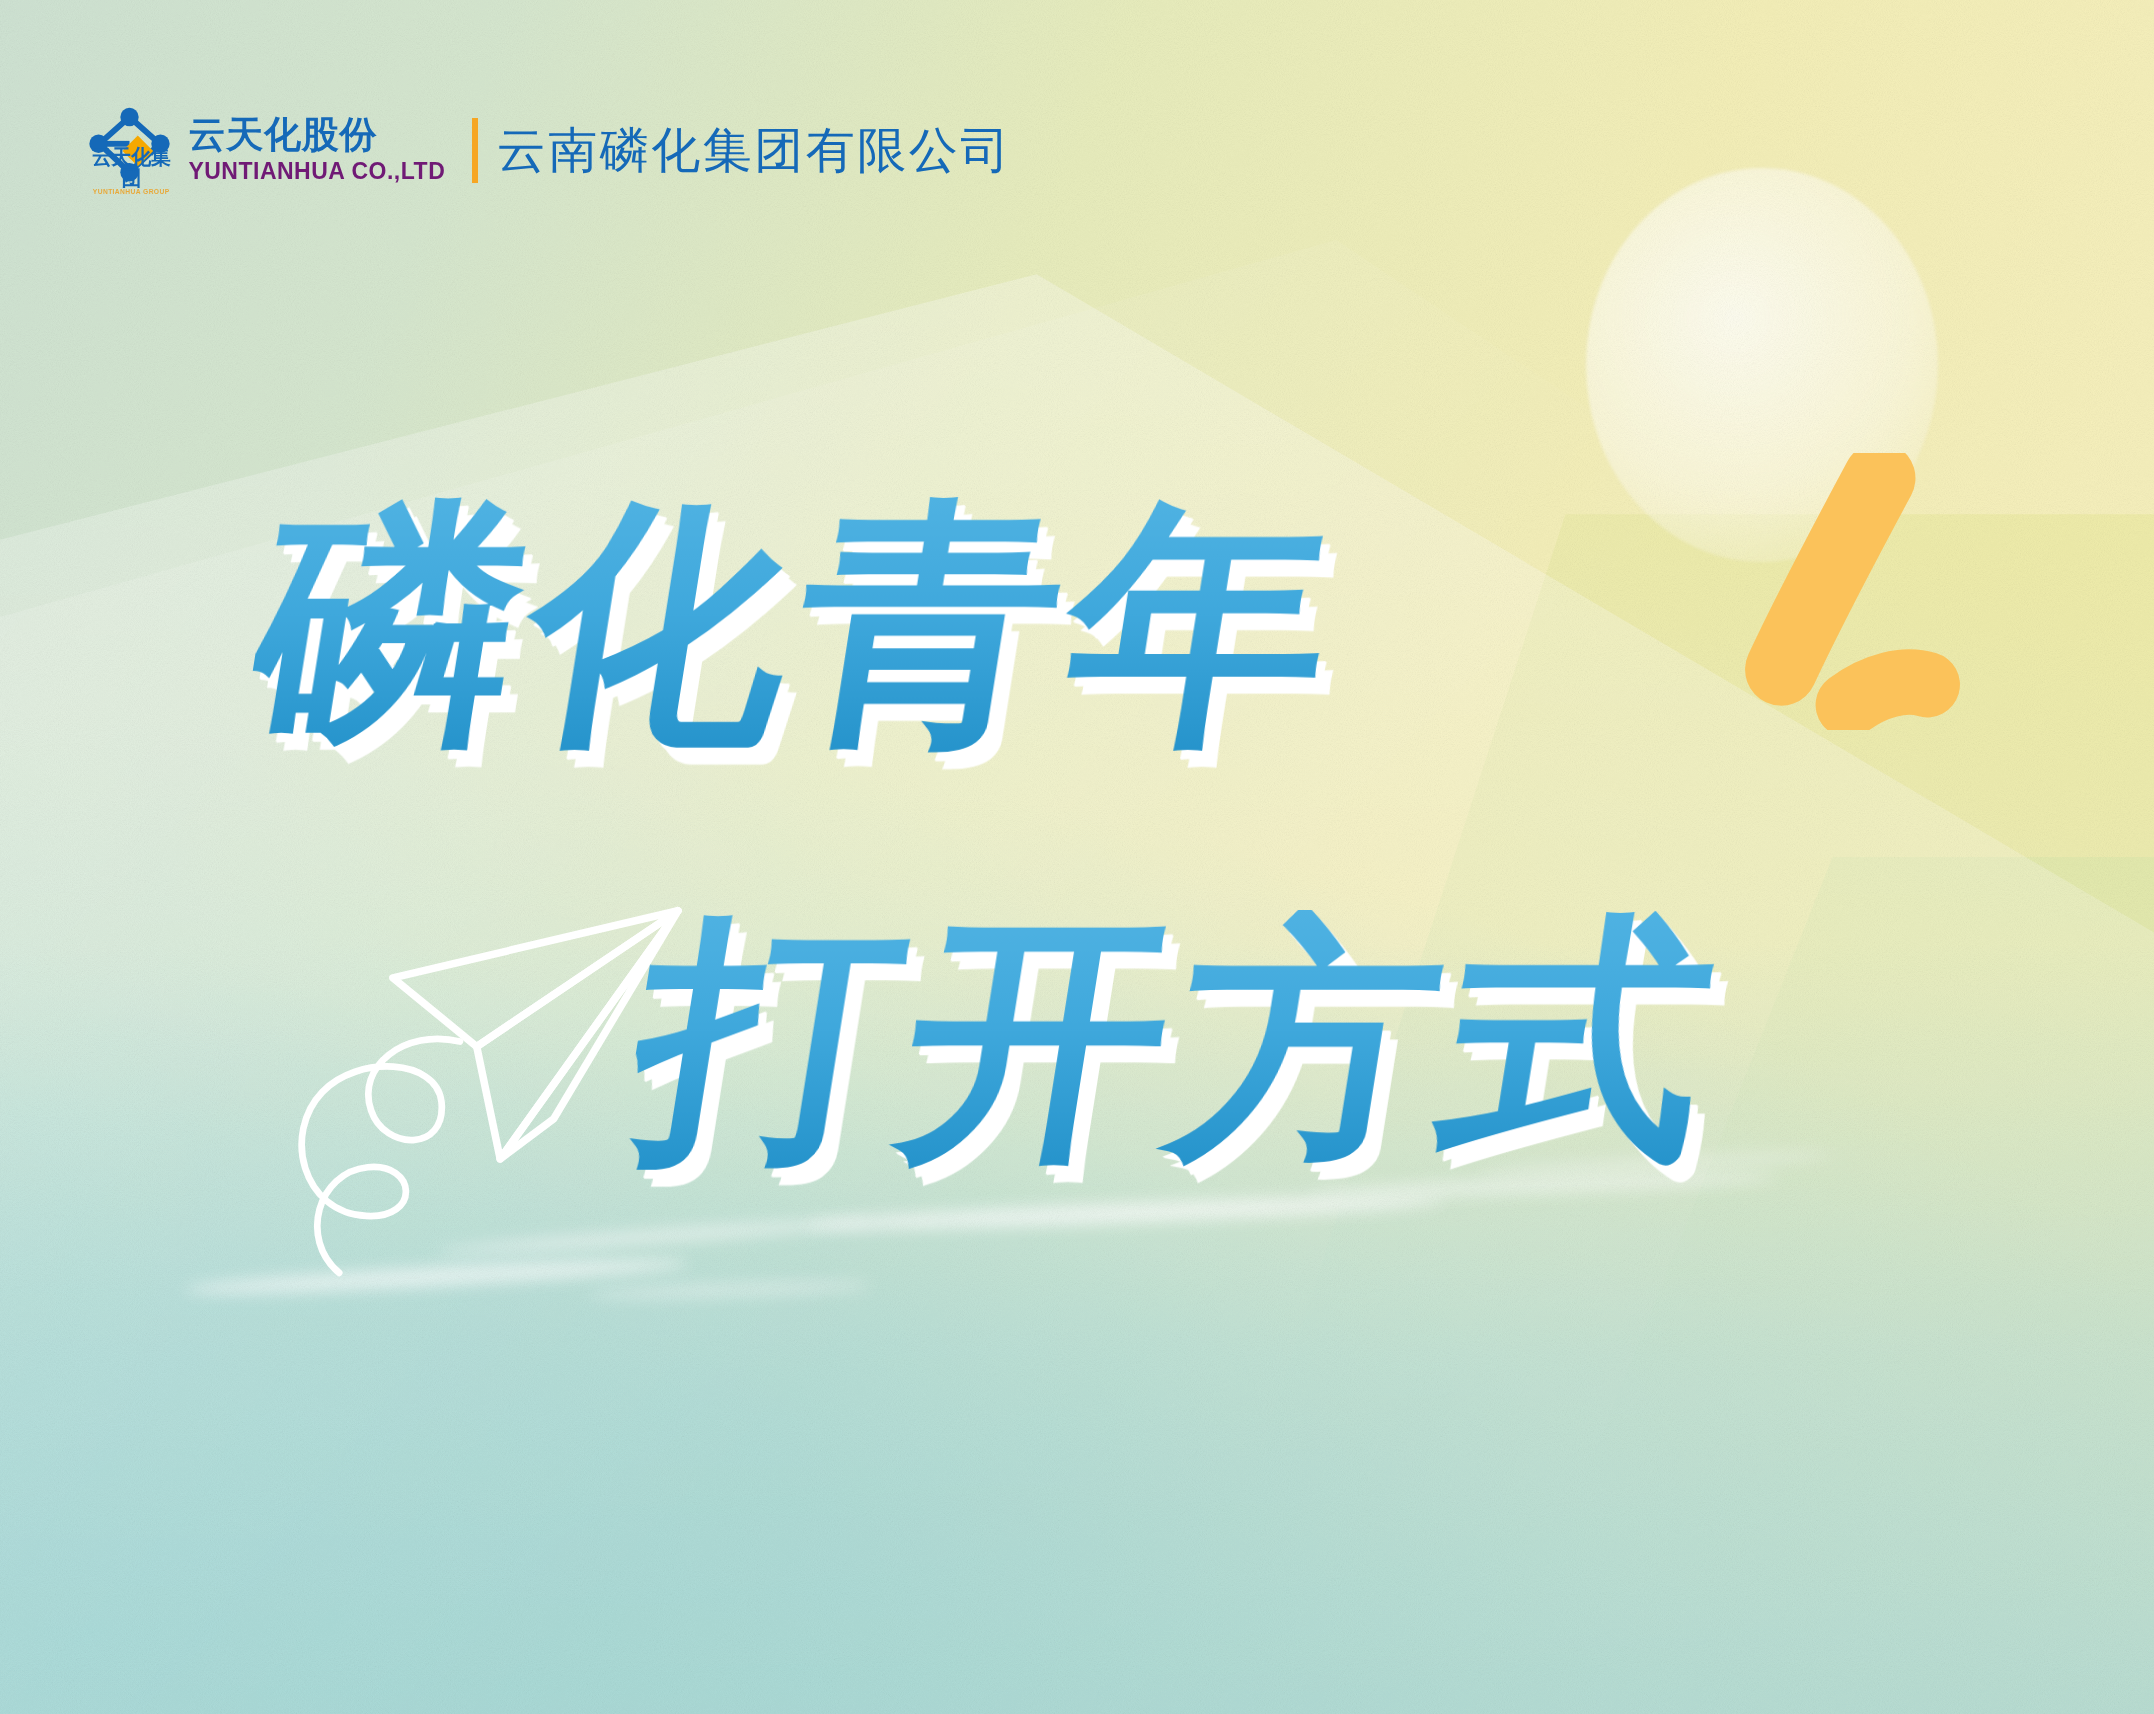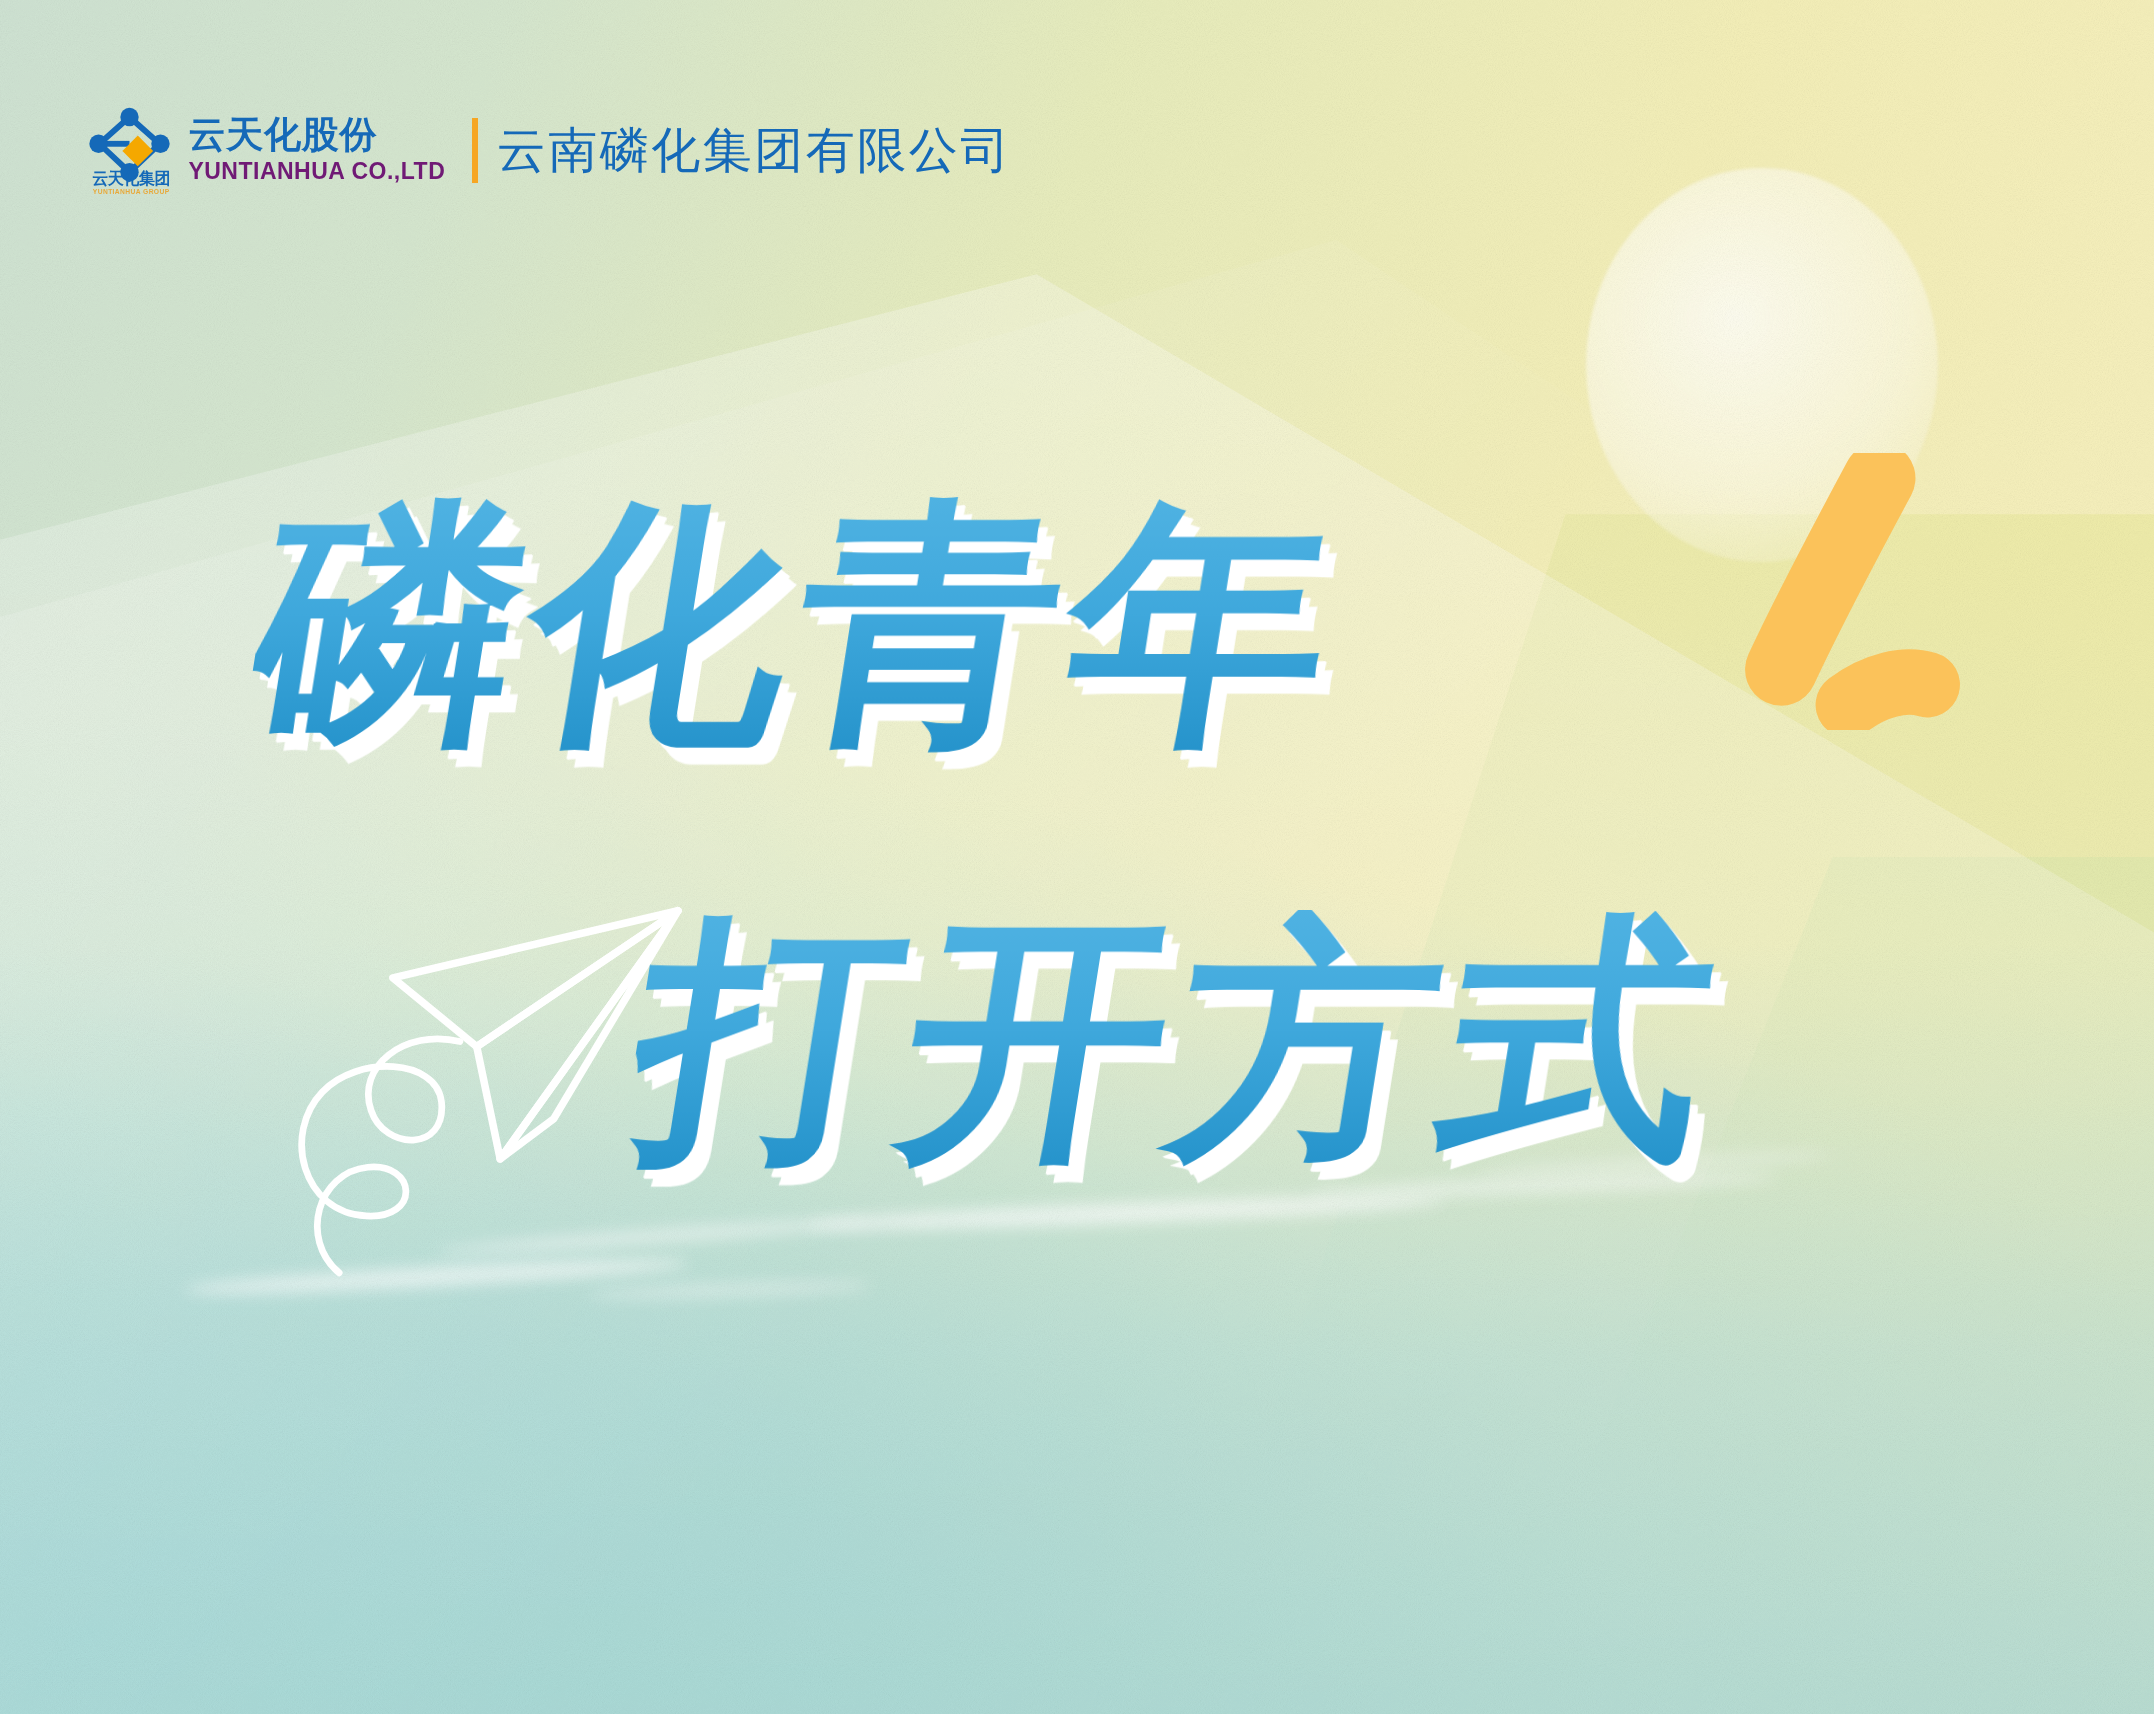--- a/index.html
+++ b/index.html
@@ -127,21 +127,21 @@
   .logo-mark svg { display:block; }
   .logo-badge {
     position: absolute;
     left: 6.7px; bottom: -1.7px;
     width: 81px;
     text-align: center;
     line-height: 1;
   }
   .logo-badge .bd-cn {
     display: block;
-    font-size: 16px;
+    font-size: 20px;
     font-weight: 700;
     color: #1569B8;
     letter-spacing: -0.4px;
     transform: scaleY(1.05);
     font-family: Liberation Serif, serif;
   }
   .logo-badge .bd-en {
     display: block;
     font-size: 6.7px;
     font-weight: 700;

